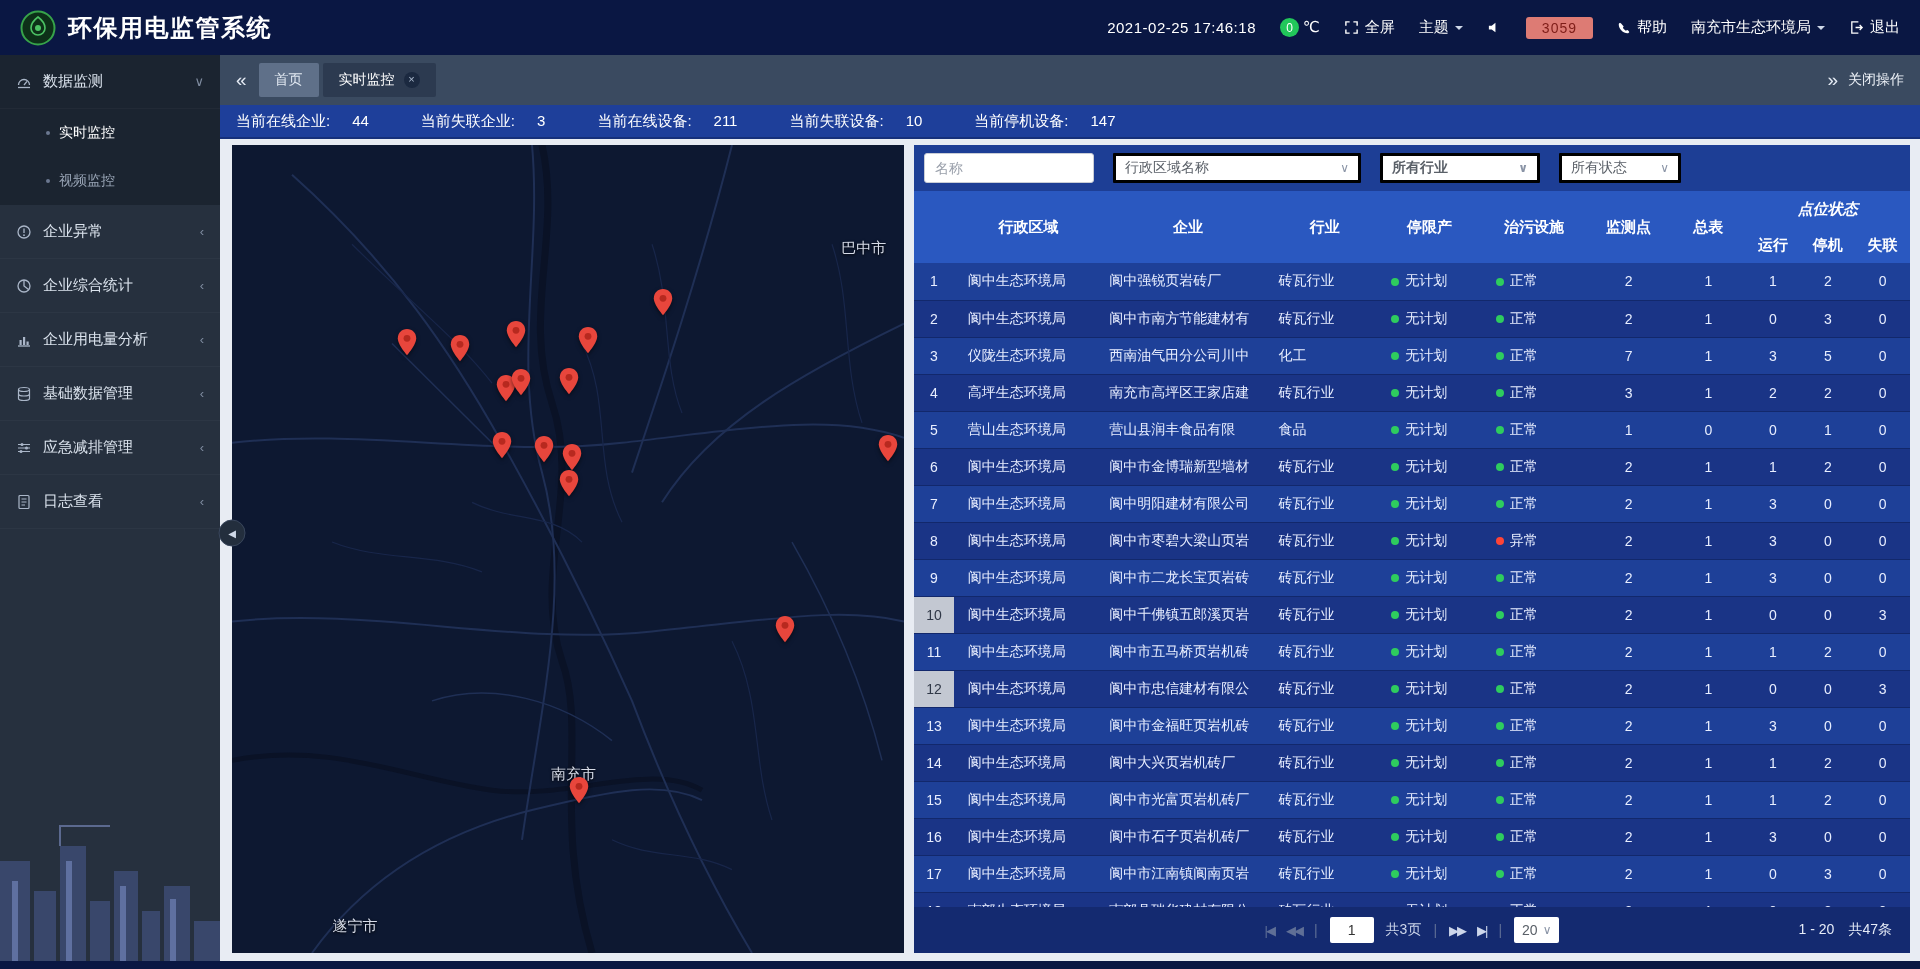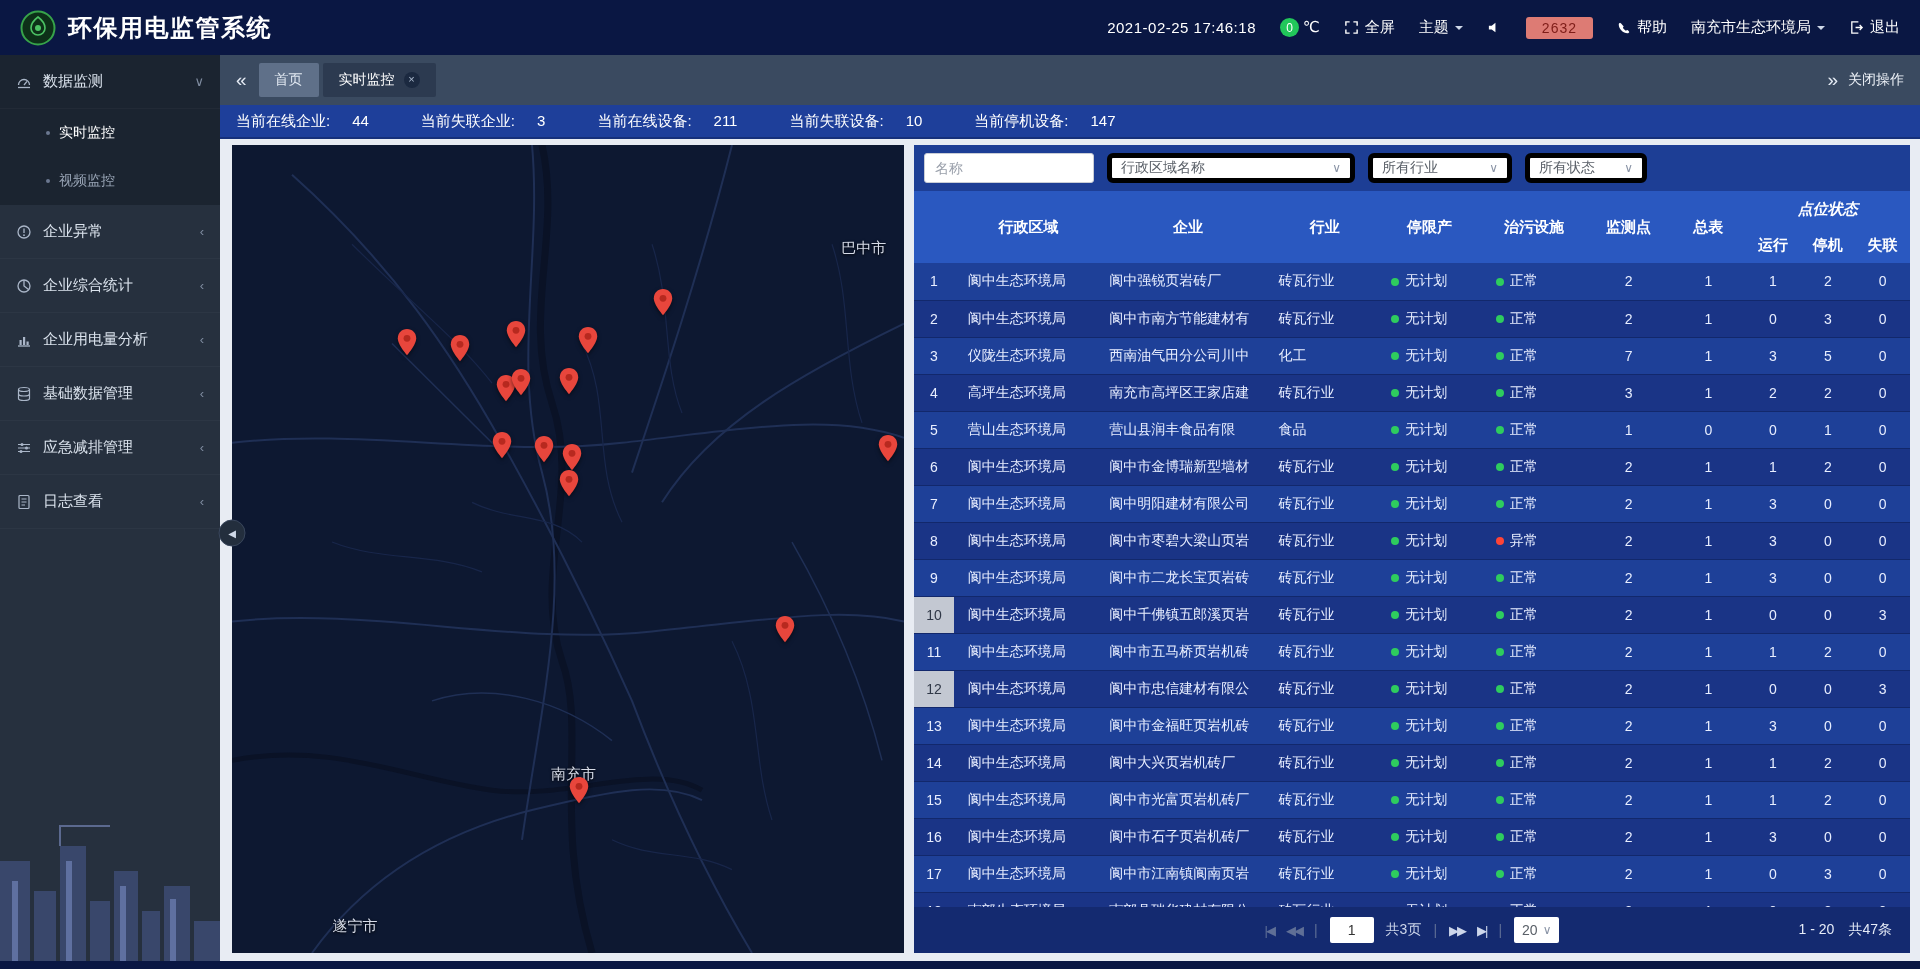--- a/index.html
+++ b/index.html
@@ -53,26 +53,26 @@
   
   .map-panel { flex:0 0 672px; position:relative; background:#0d1831; }
   .map-roads { position:absolute; inset:0; width:100%; height:100%; }
   .map-overlay { position:absolute; inset:0; }
   .map-city { position:absolute; transform:translate(-50%,-50%); color:#d7dce8; font-size:15px; text-shadow:0 1px 3px #000; white-space:nowrap; }
   .map-pin { position:absolute; transform:translate(-50%,-100%); cursor:pointer; filter:drop-shadow(0 2px 2px rgba(0,0,0,.5)); }
   .collapse-handle { position:absolute; left:0; top:48%; transform:translate(-50%,-50%); width:27px; height:27px; border-radius:50%; background:#232e3d; border:1px solid #39465c; color:#cfd8e8; font-size:10px; display:flex; align-items:center; justify-content:center; cursor:pointer; z-index:5; }
 
   
   .table-panel { flex:1; display:flex; flex-direction:column; background:#1d3e95; min-width:0; }
-  .filters { padding:8px 10px; display:flex; gap:13px; }
+  .filters { padding:8px 10px; display:flex; gap:19px; }
   .f-input { width:170px; height:30px; border:1px solid #c9cdd6; border-radius:3px; padding:0 10px; font-size:14px; color:#333; background:#fff; font-family:inherit; }
   .f-input::placeholder { color:#9aa0ab; }
-  .f-select { height:30px; background:#fff; border:5px solid #000000; border-radius:6px; display:flex; align-items:center; justify-content:space-between; padding:0 9px; font-size:14px; color:#5a6068; cursor:pointer; }
+  .f-select { height:30px; background:#fff; border:3px solid #000000; border-radius:1px; display:flex; align-items:center; justify-content:space-between; padding:0 9px; font-size:14px; color:#5a6068; cursor:pointer; }
   .sel-caret { color:#8a94a6; font-size:12px; margin-left:8px; }
-  .w245 { width:248px; } .w160 { width:144px; } .w120 { width:122px; }
+  .w245 { width:248px; } .w160 { width:160px;font-weight:bold; } .w120 { width:122px; }
 
   .table-wrap { flex:1; overflow:hidden; }
   table { width:100%; border-collapse:collapse; table-layout:fixed; }
   thead tr { height:36px; }
   th { background:#2a58c0; color:#fff; font-size:15px; font-weight:bold; white-space:nowrap; overflow:hidden; }
   th.th-group { font-style:italic; }
   tbody tr { height:37px; }
   tbody tr.odd { background:#1e4098; }
   tbody tr.even { background:#1a3486; }
   td { color:#e8eeff; font-size:14px; border-bottom:1px solid rgba(9,22,74,.55); white-space:nowrap; overflow:hidden; }
@@ -133,21 +133,21 @@
         <span>主题</span>
         <span class="caret"></span>
       </span>
       <span class="top-item">
         <span class="icon">
             <svg width="15" height="15" viewBox="0 0 16 16">
               <path d="M2 6v4h3l4 3V3L5 6H2z" fill="#fff"></path>
             </svg>
           </span>
       </span>
-      <span class="alert-pill">2632</span>
+      <span class="alert-pill">3059</span>
       <span class="top-item">
         <span class="icon">
             <svg width="14" height="14" viewBox="0 0 16 16">
               <path d="M3.5 2C3 2 2 3 2 4c0 5 5 10 10 10 1 0 2-1 2-1.5 0-.4-1.8-2.1-2.3-2.1-.4 0-1 .8-1.4.8-.4 0-3.5-2.5-3.5-3.4 0-.4.8-1 .8-1.4C7.6 5.9 4 2 3.5 2z" fill="#fff"></path>
             </svg>
           </span>
         <span>帮助</span>
       </span>
       <span class="top-item">
         <span>南充市生态环境局</span>

